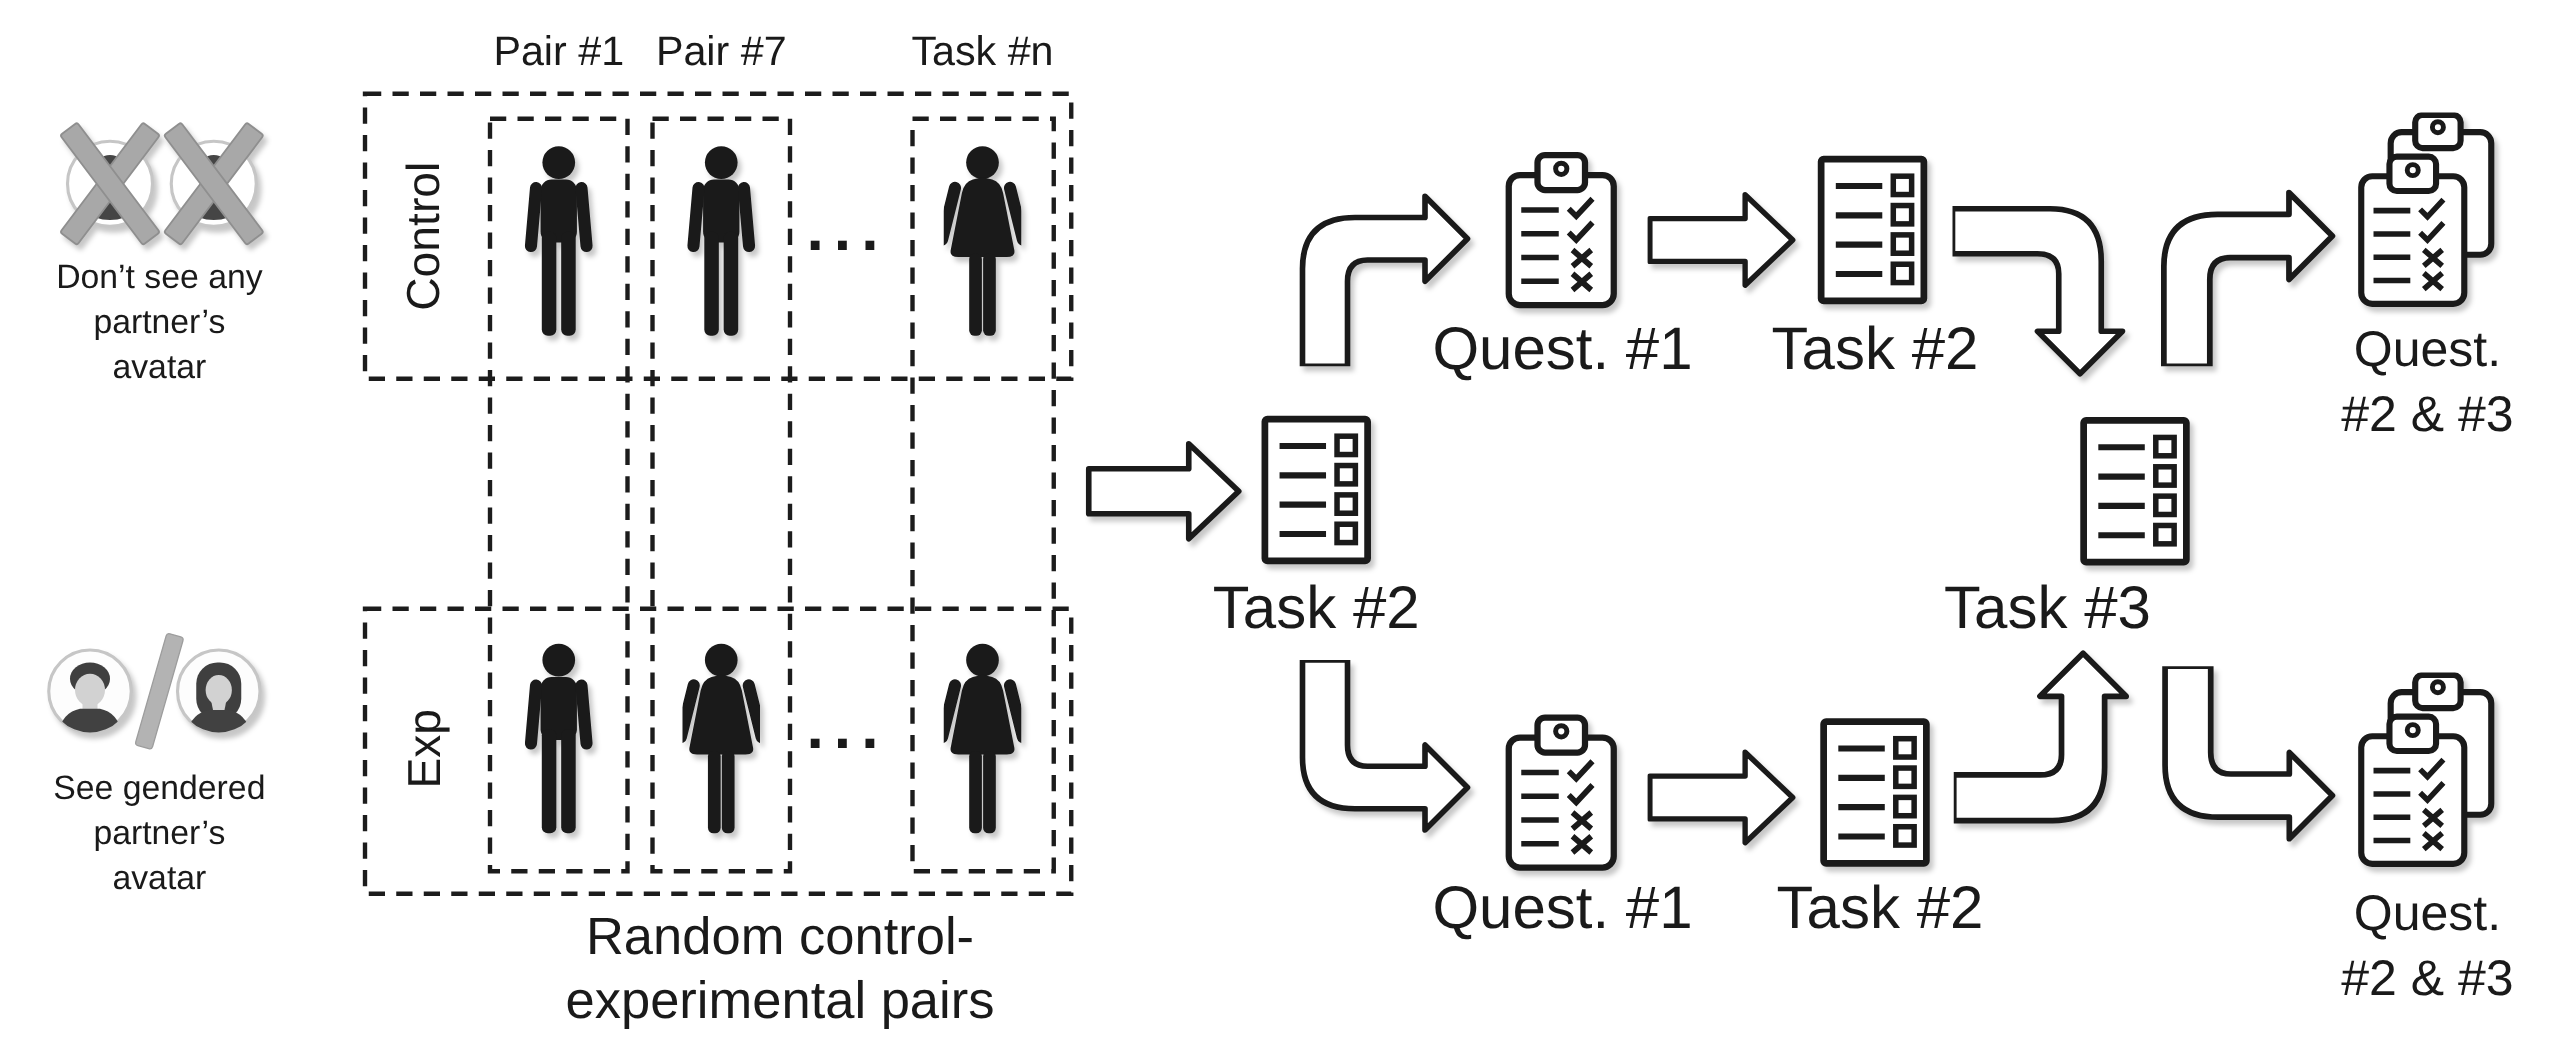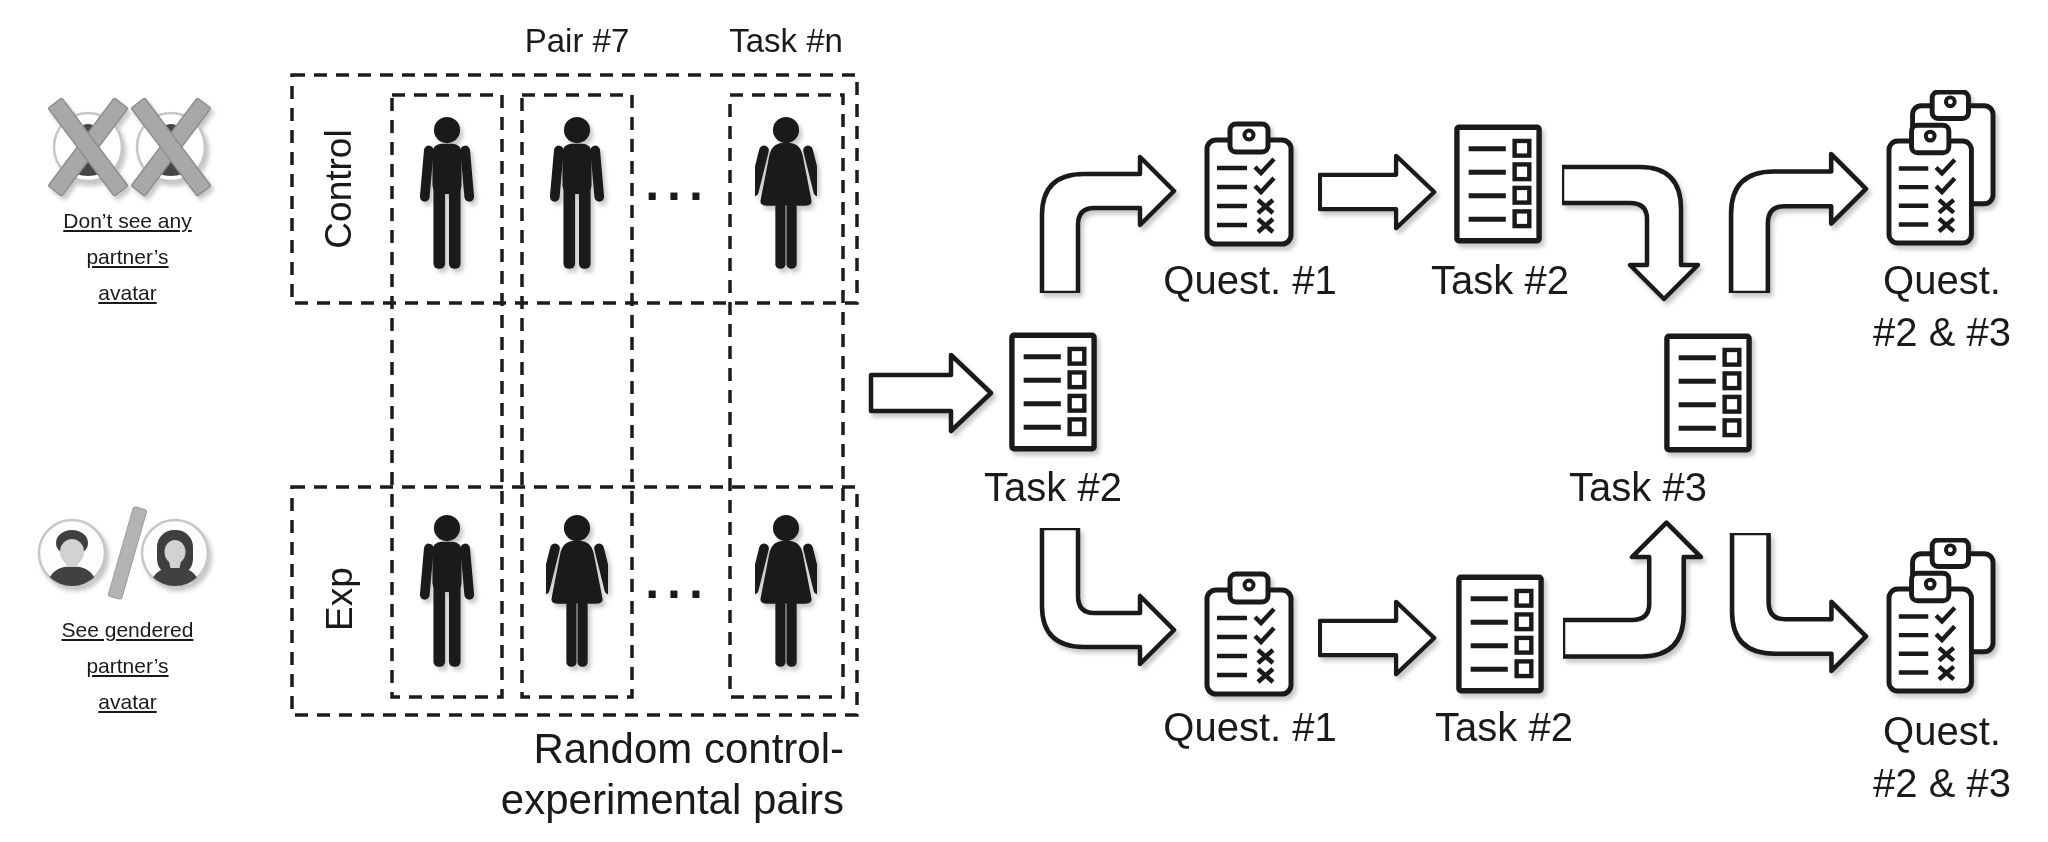--- a/index.html
+++ b/index.html
@@ -3,25 +3,25 @@
 <meta charset="utf-8">
 <style>
   :root { --ink:#1a1a1a; --gray_x:#a8a8a8; --avatar_dark:#454545; --avatar_face:#d2d2d2; --ring:#c6c6c6; }
   html,body { margin:0; padding:0; background:#ffffff; }
   #canvas { position:relative; width:2048px; height:842px; background:#ffffff; overflow:hidden;
             font-family:"Liberation Sans", sans-serif; color:var(--ink); }
   .abs { position:absolute; }
   svg.icon { position:absolute; color:var(--ink); overflow:visible; }
   .shadowed { filter: drop-shadow(3px 4px 2px rgba(0,0,0,0.22)); }
   .txt { position:absolute; text-align:center; color:var(--ink); }
-  .cap { font-size:21px; line-height:36px;text-decoration:underline; }
+  .cap { font-size:27px; line-height:36px; }
   .hdr { font-size:33px; }
-  .lbl { font-size:40px; line-height:50px; }
+  .lbl { font-size:48px; line-height:50px; }
   .two { font-size:40px; line-height:52px; }
-  .big { font-size:42px; line-height:51px;text-align:right; }
+  .big { font-size:42px; line-height:51px; }
   .rot { font-size:37px; transform:rotate(-90deg); }
   .dots { font-size:50px; font-weight:700; letter-spacing:8px; line-height:50px; }
   .slash { position:absolute; background:#b3b3b3; border:1px solid #9d9d9d; transform:rotate(16deg); border-radius:3px; }
 </style>
 </head>
 <body>
 
 <div id="canvas">
 
   <svg width="0" height="0" style="position:absolute" aria-hidden="true">
@@ -154,20 +154,21 @@
   <svg class="abs" style="left:0;top:0;pointer-events:none" width="2048" height="842">
     <g fill="none" stroke="#1c1c1c" stroke-width="3.5" stroke-dasharray="13 9">
       <rect x="292" y="75" width="565" height="228"></rect>
       <rect x="292" y="487" width="565" height="228"></rect>
       <rect x="392" y="95" width="110" height="602"></rect>
       <rect x="522" y="95" width="110" height="602"></rect>
       <rect x="730" y="95" width="113" height="602"></rect>
     </g>
   </svg>
 
+  <div class="txt hdr" style="left:347px;top:22px;width:200px">Pair #1</div>
   <div class="txt hdr" style="left:477px;top:22px;width:200px">Pair #7</div>
   <div class="txt hdr" style="left:686px;top:22px;width:200px">Task #n</div>
 
   <div class="txt rot" style="left:219px;top:169px;width:240px;height:40px;line-height:40px">Control</div>
   <div class="txt rot" style="left:220px;top:579px;width:240px;height:40px;line-height:40px">Exp</div>
 
   <svg class="icon shadowed" style="left:416px;top:114px" width="62" height="162">
       <use href="#fig-male"></use>
     </svg>
   <svg class="icon shadowed" style="left:546px;top:114px" width="62" height="162">

